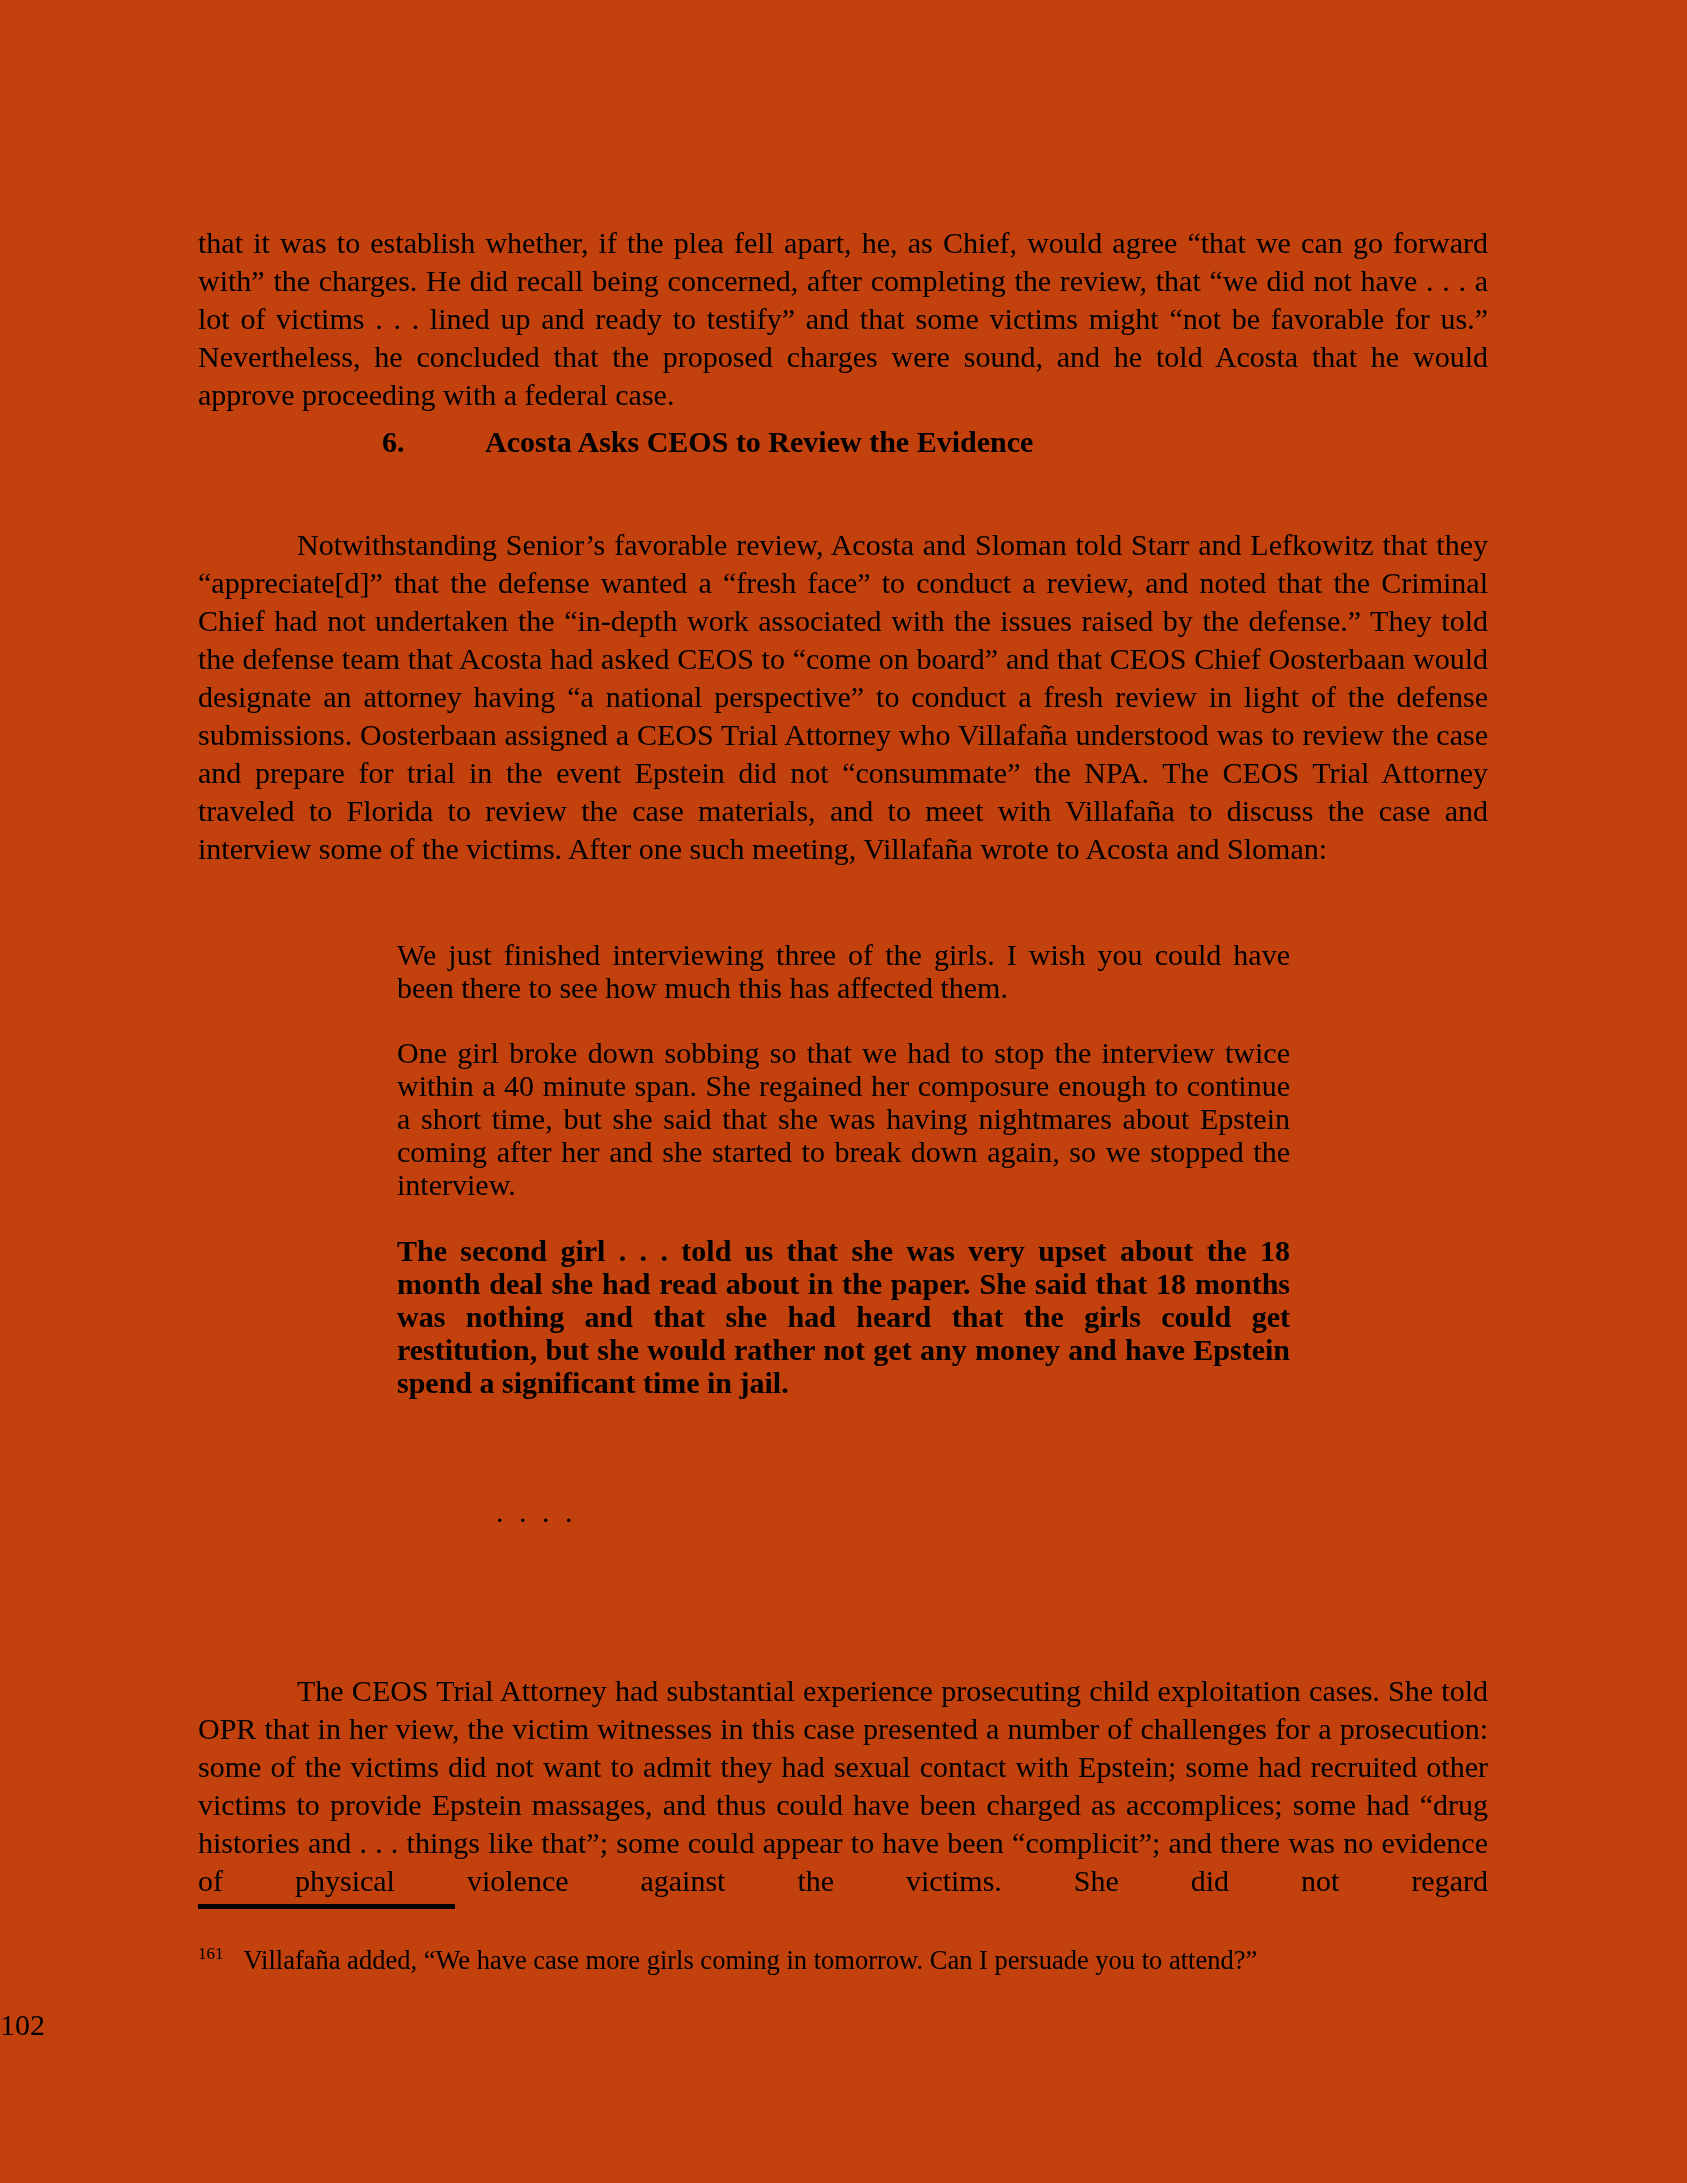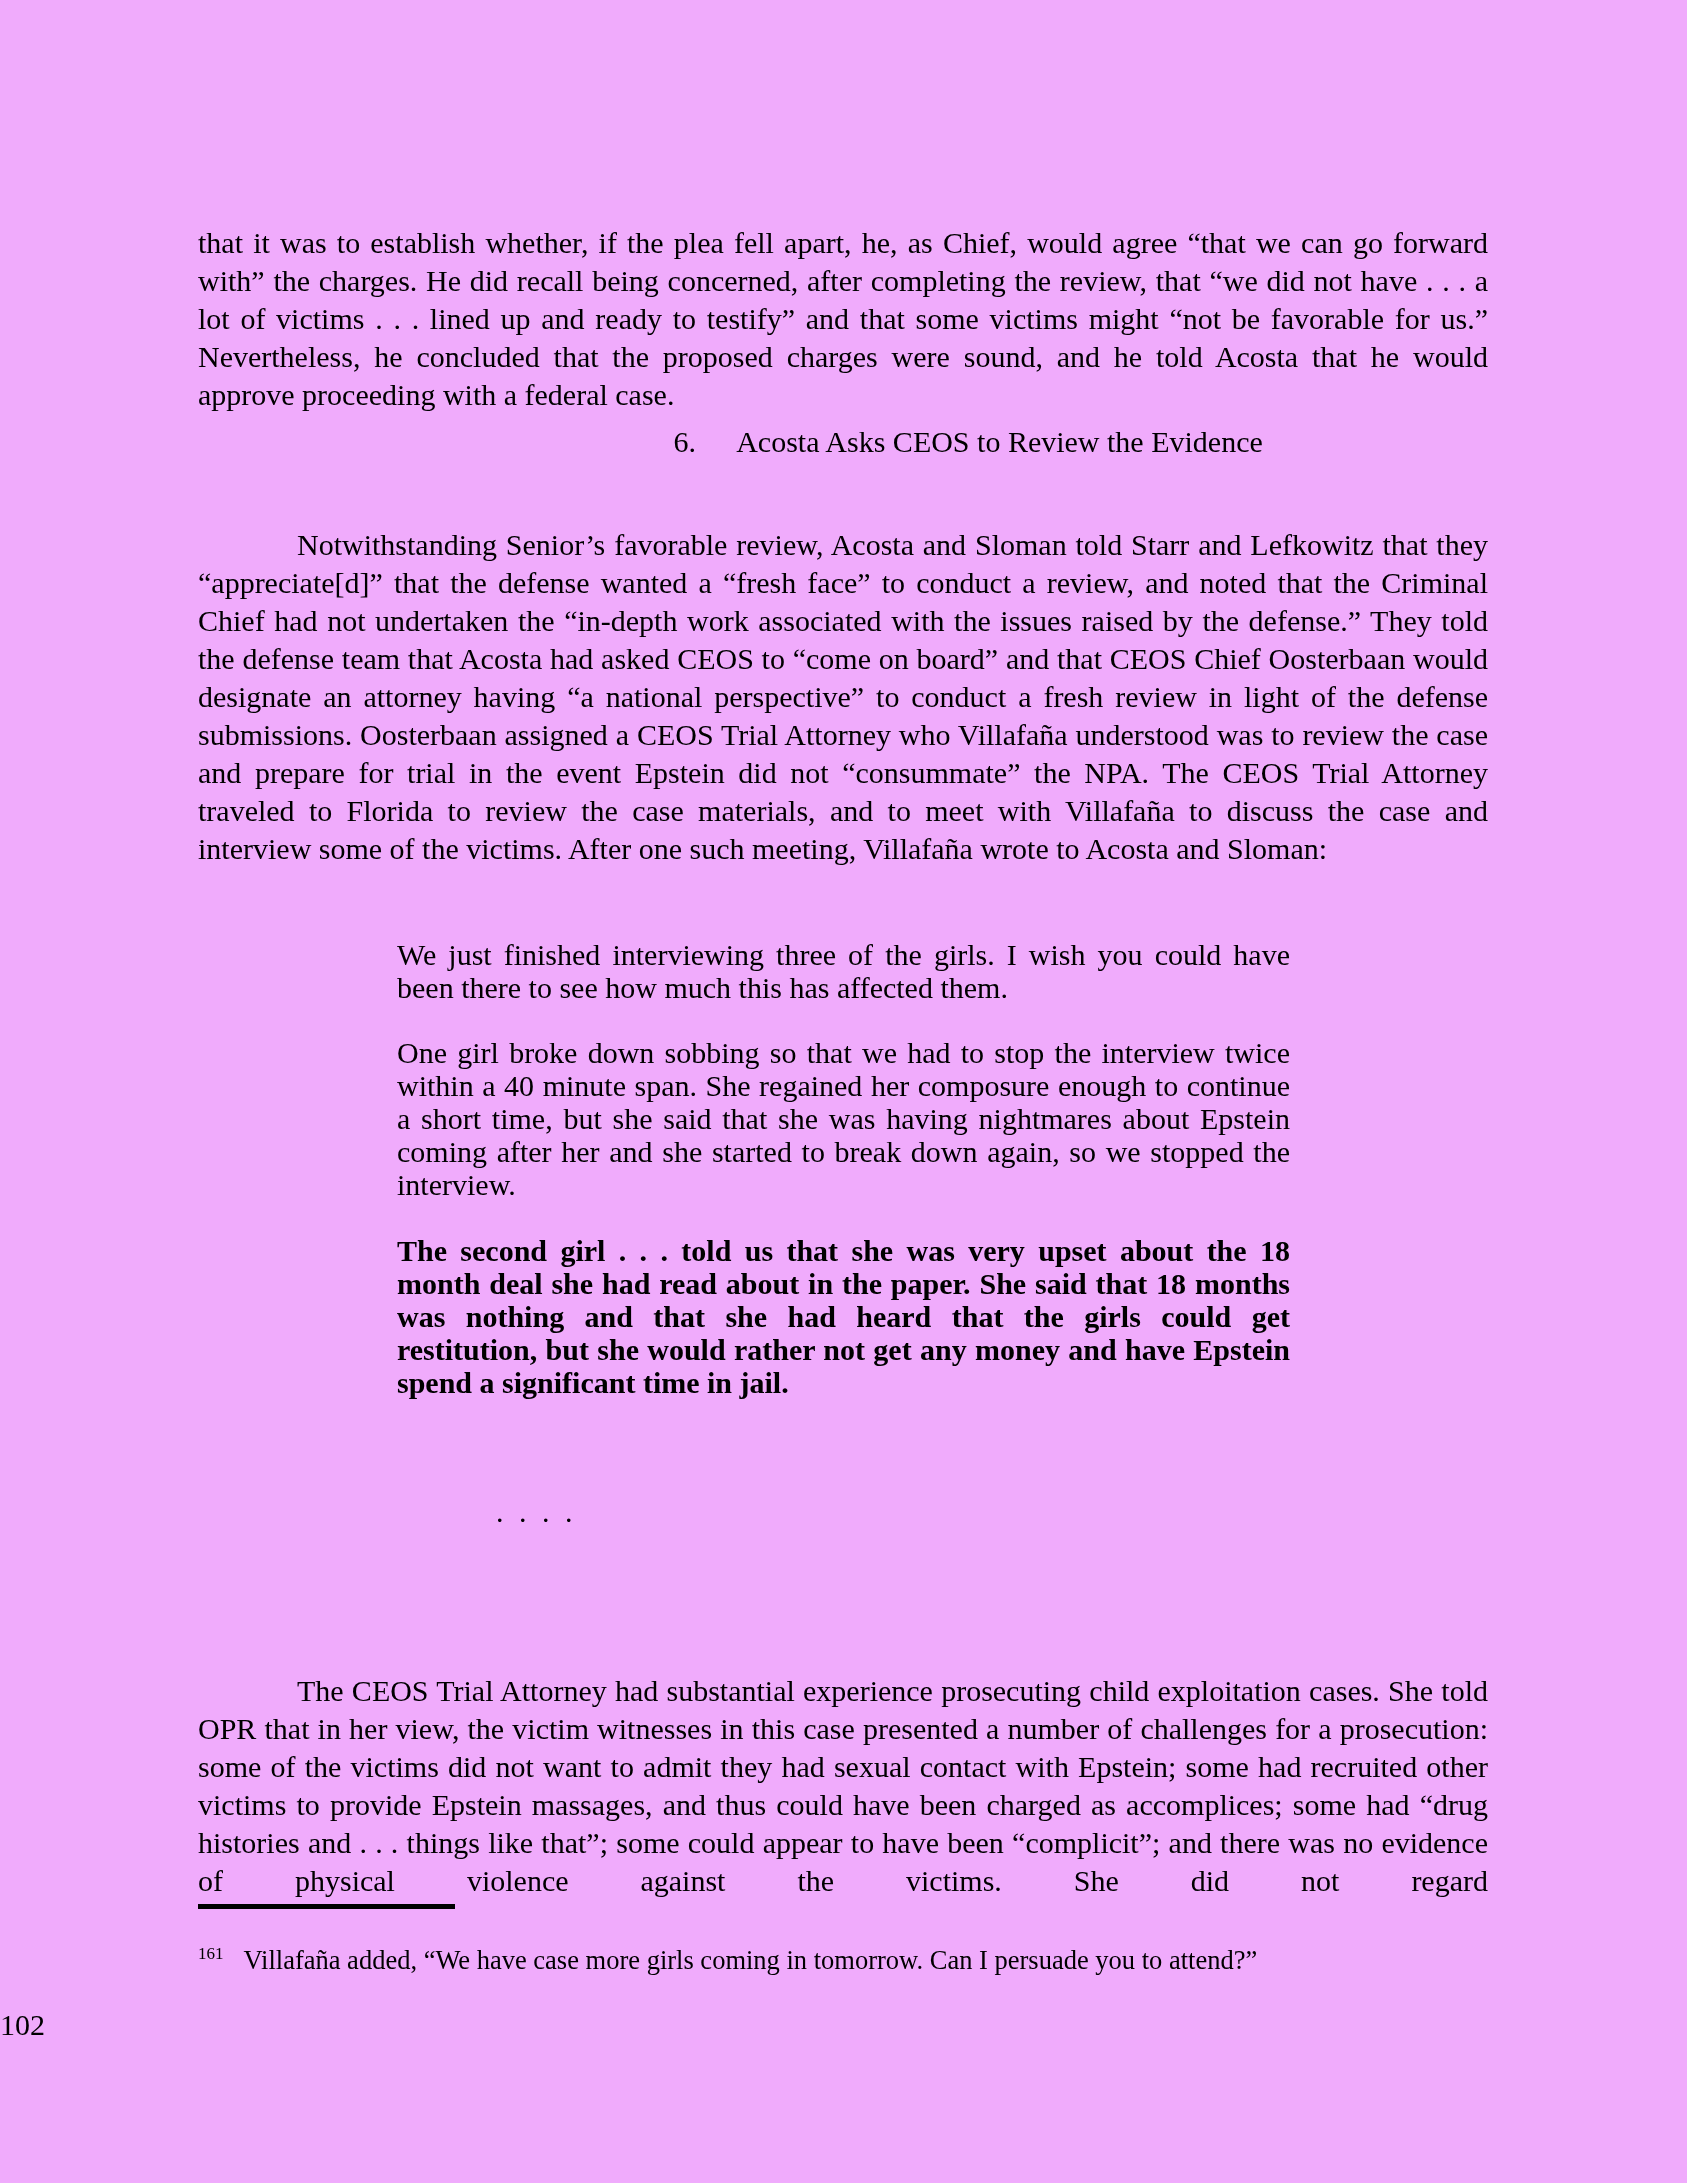--- a/index.html
+++ b/index.html
@@ -4,21 +4,21 @@
 <style>
   html, body {
     margin: 0;
     padding: 0;
     background: #ffffff;
   }
   .page {
     position: relative;
     width: 1687px;
     height: 2183px;
-    background: #f0abfc;
+    background: #c2410c;
     color: #000000;
     font-family: "Liberation Serif", "DejaVu Serif", serif;
     font-size: 30px;
     overflow: hidden;
   }
   .abs {
     position: absolute;
   }
   .body-block {
     left: 198px;
@@ -26,27 +26,26 @@
     line-height: 38px;
     text-align: justify;
   }
   .first-indent {
     text-indent: 99px;
   }
   .justify-last {
     text-align-last: justify;
   }
   .heading {
-    left: 204px;
+    left: 184px;
     width: 1290px;
     padding-left: 198px;
     box-sizing: border-box;
-    font-weight: normal;
+    font-weight: bold;
     line-height: 38px;
-    text-align: center;
   }
   .h-num {
     display: inline-block;
     width: 103px;
   }
   .quote-block {
     left: 397px;
     width: 893px;
     line-height: 33px;
     text-align: justify;

